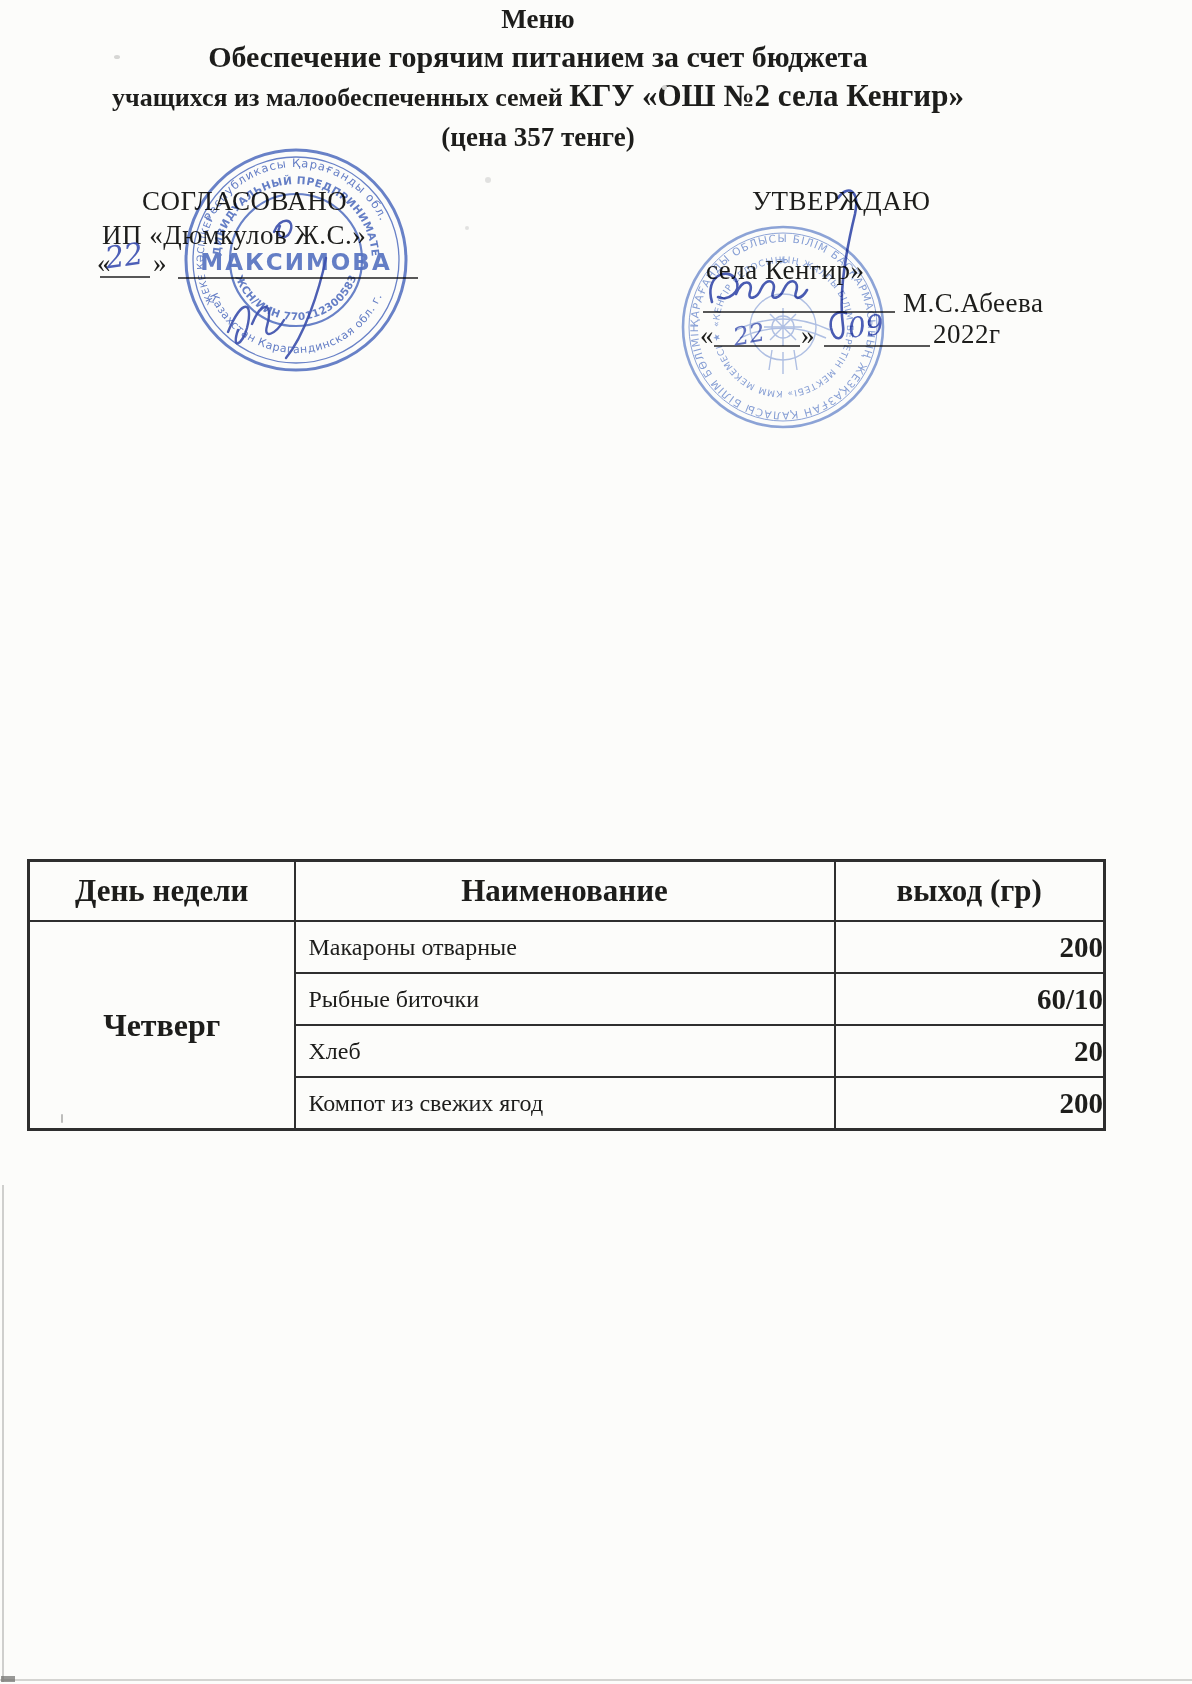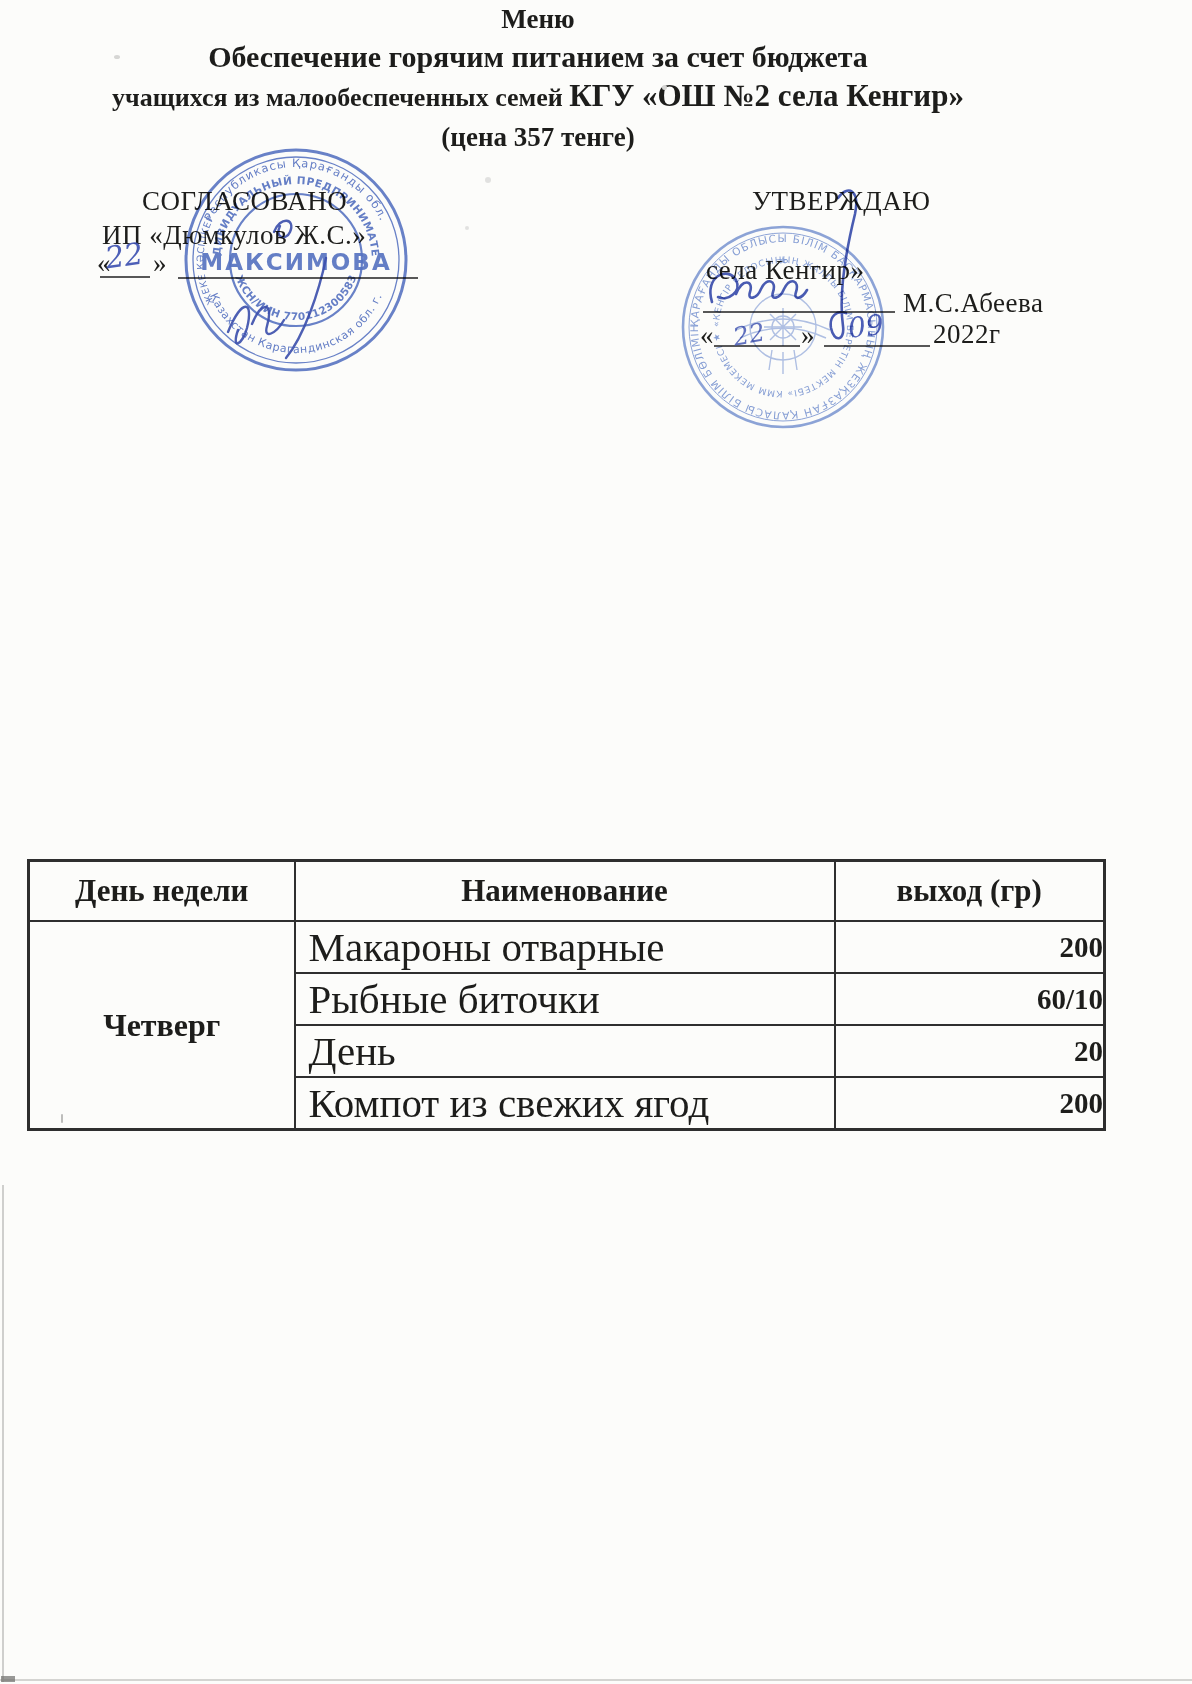--- a/index.html
+++ b/index.html
@@ -29,21 +29,21 @@
   .menu-table{
     position:absolute; left:27px; top:835px; width:1076px;
     border-collapse:collapse; table-layout:fixed;
     border:3px solid #2e2e2e;
     margin-top:24px;
   }
   .menu-table th,.menu-table td{border:2px solid #2f2f2f; padding:0; vertical-align:middle;}
   .menu-table th{height:58px; font-size:31px; font-weight:bold; text-align:center;}
   .menu-table td{height:50px;}
   td.cell-day{font-size:32px; font-weight:bold; text-align:center;}
-  td.cell-name{font-size:41px; padding-left:13px; text-align:left;}
+  td.cell-name{font-size:24px; padding-left:13px; text-align:left;}
   td.cell-wt{font-size:29px; font-weight:bold; padding-left:13px; text-align:right;}
   
   .stamp{mix-blend-mode:multiply; filter:blur(.35px);}
   .ink{mix-blend-mode:multiply;}
   
   .speck{position:absolute; background:#d6d6d4; border-radius:50%;}
 </style>
 </head>
 <body>
 
@@ -152,21 +152,21 @@
     <tr>
       <td class="cell-day" rowspan="4">Четверг</td>
       <td class="cell-name">Макароны отварные</td>
       <td class="cell-wt">200</td>
     </tr>
     <tr>
       <td class="cell-name">Рыбные биточки</td>
       <td class="cell-wt">60/10</td>
     </tr>
     <tr>
-      <td class="cell-name">День</td>
+      <td class="cell-name">Хлеб</td>
       <td class="cell-wt">20</td>
     </tr>
     <tr>
       <td class="cell-name">Компот из свежих ягод</td>
       <td class="cell-wt">200</td>
     </tr>
   </tbody>
     </table>
 
   <div class="speck" style="left:114px; top:55px; width:6px; height:4px;"></div>

